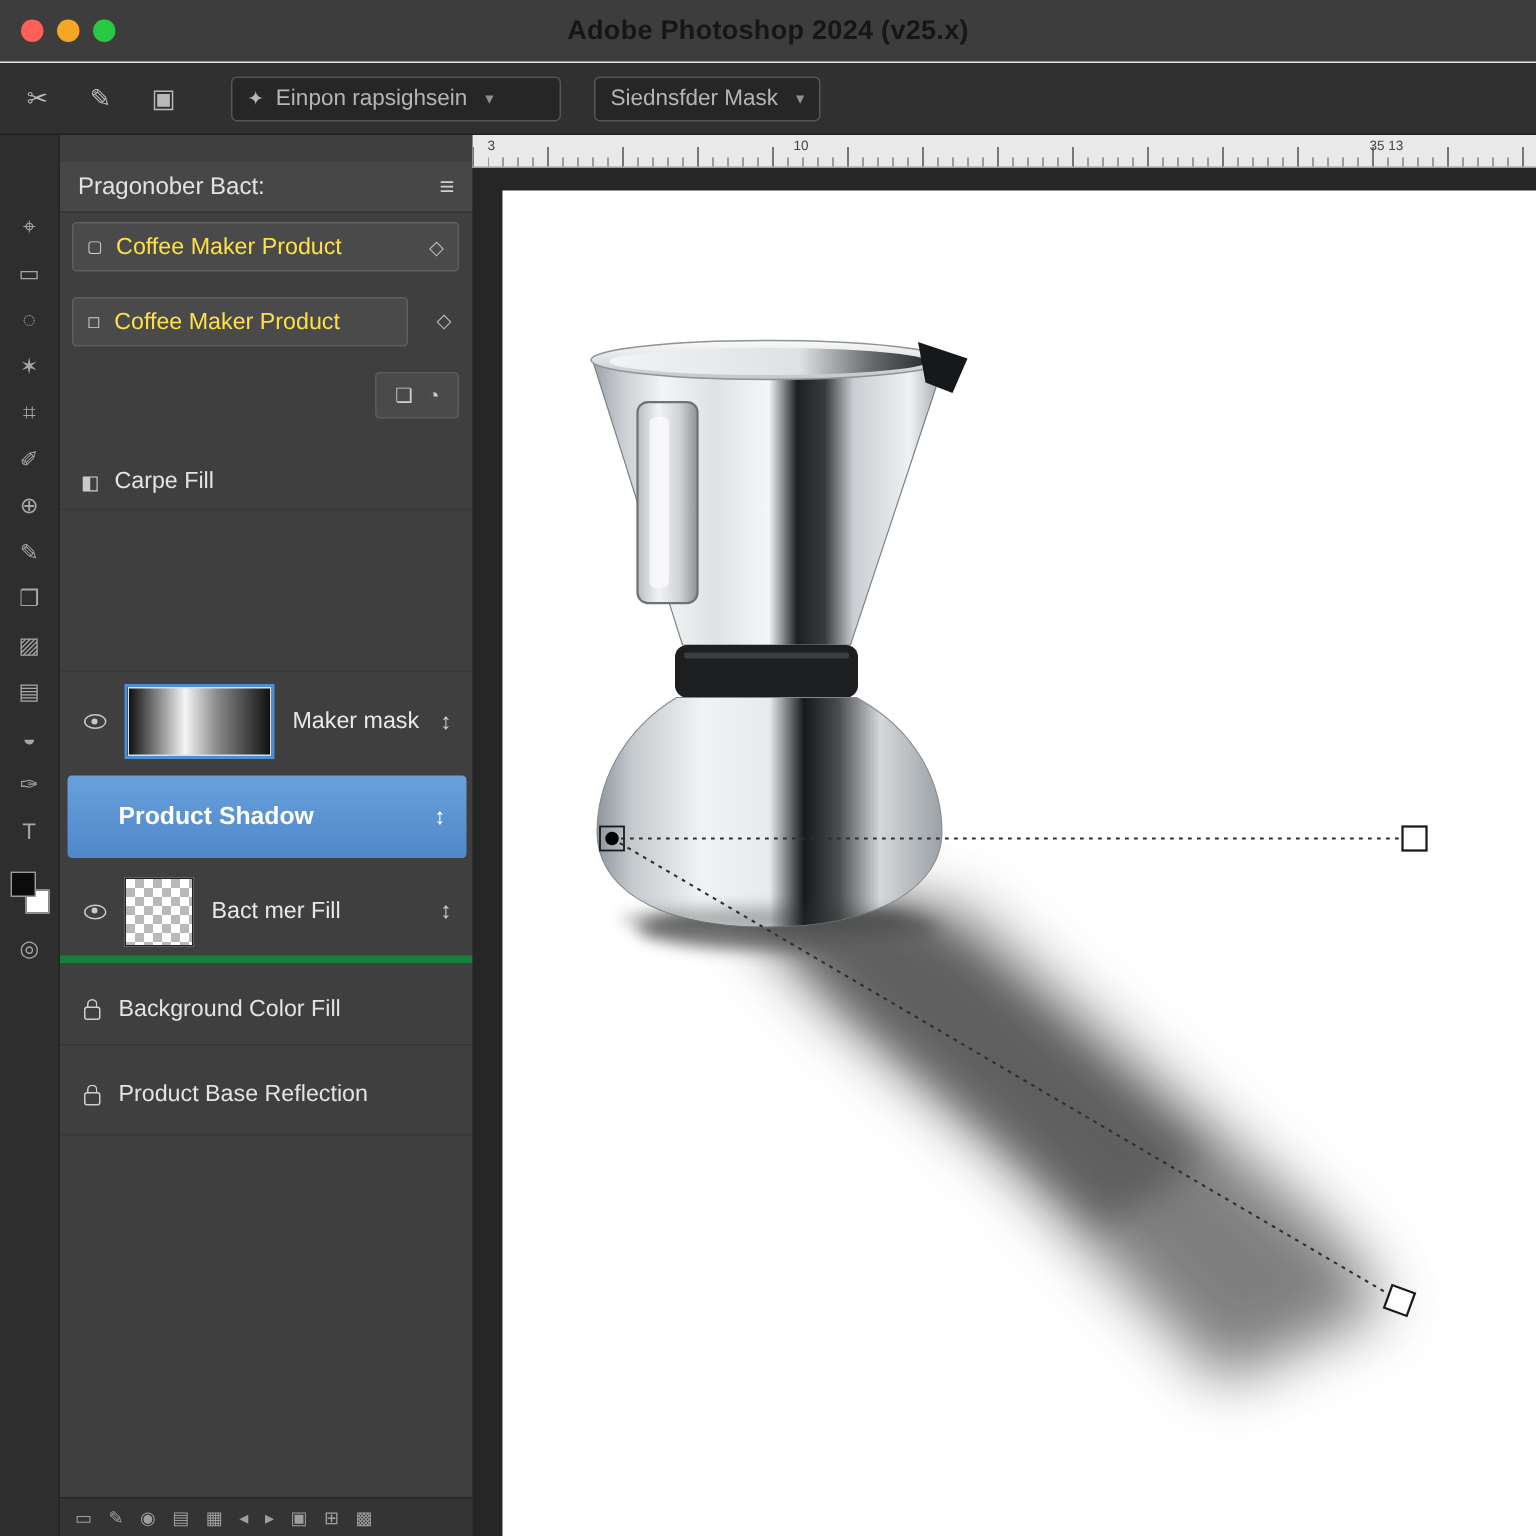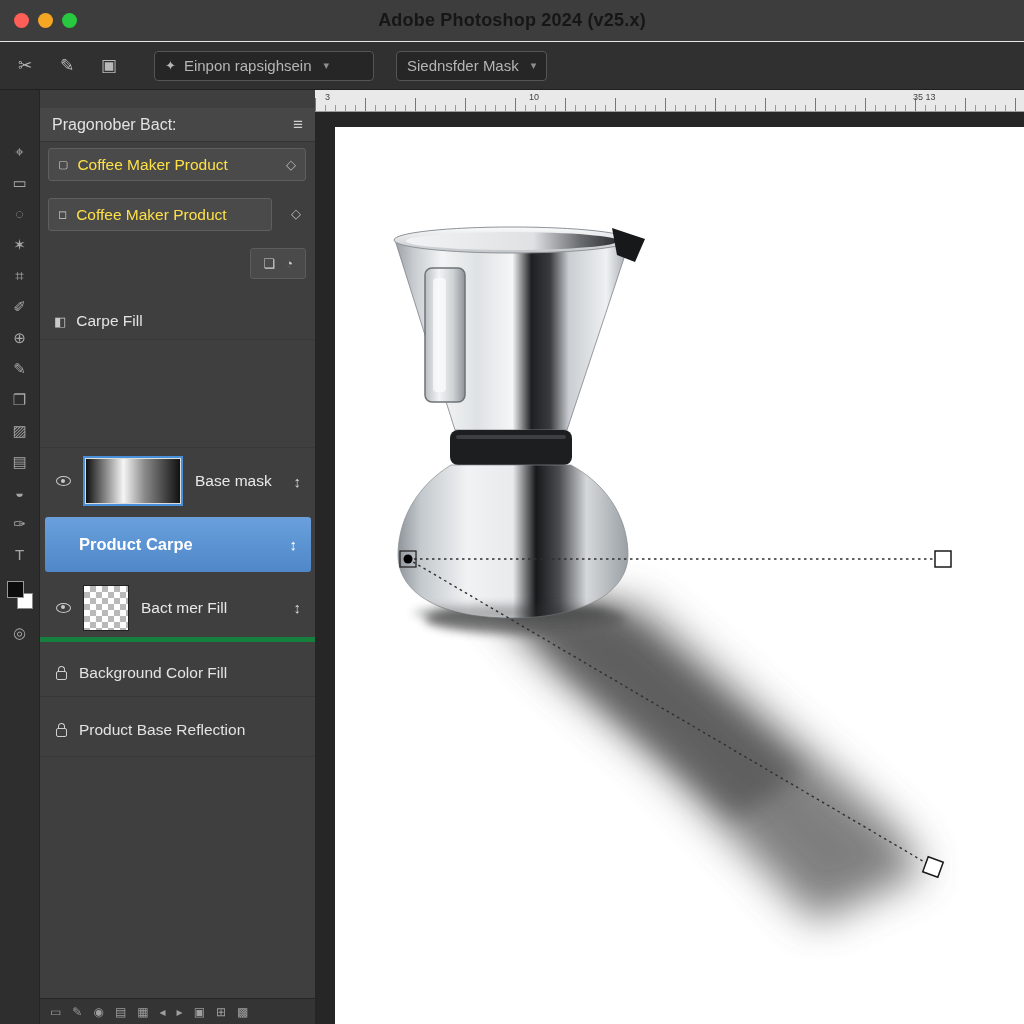--- a/index.html
+++ b/index.html
@@ -197,26 +197,26 @@
       <div class="simple-row row-carpe">
         <span class="lico">◧</span>
         <span class="lbl">Carpe Fill</span>
       </div>
 
       <div class="sep" style="top:357px"></div>
 
       <div class="thumb-row row-grad">
         <span class="eye"></span>
         <div class="grad-thumb"></div>
-        <span class="lbl">Base mask</span>
+        <span class="lbl">Maker mask</span>
         <span class="updown">↕</span>
       </div>
 
       <div class="row-selected">
-        <span class="lbl">Product Carpe</span>
+        <span class="lbl">Product Shadow</span>
         <span class="updown">↕</span>
       </div>
 
       <div class="thumb-row row-fill">
         <span class="eye"></span>
         <div class="checker-thumb"></div>
         <span class="lbl">Bact mer Fill</span>
         <span class="updown">↕</span>
       </div>
 

